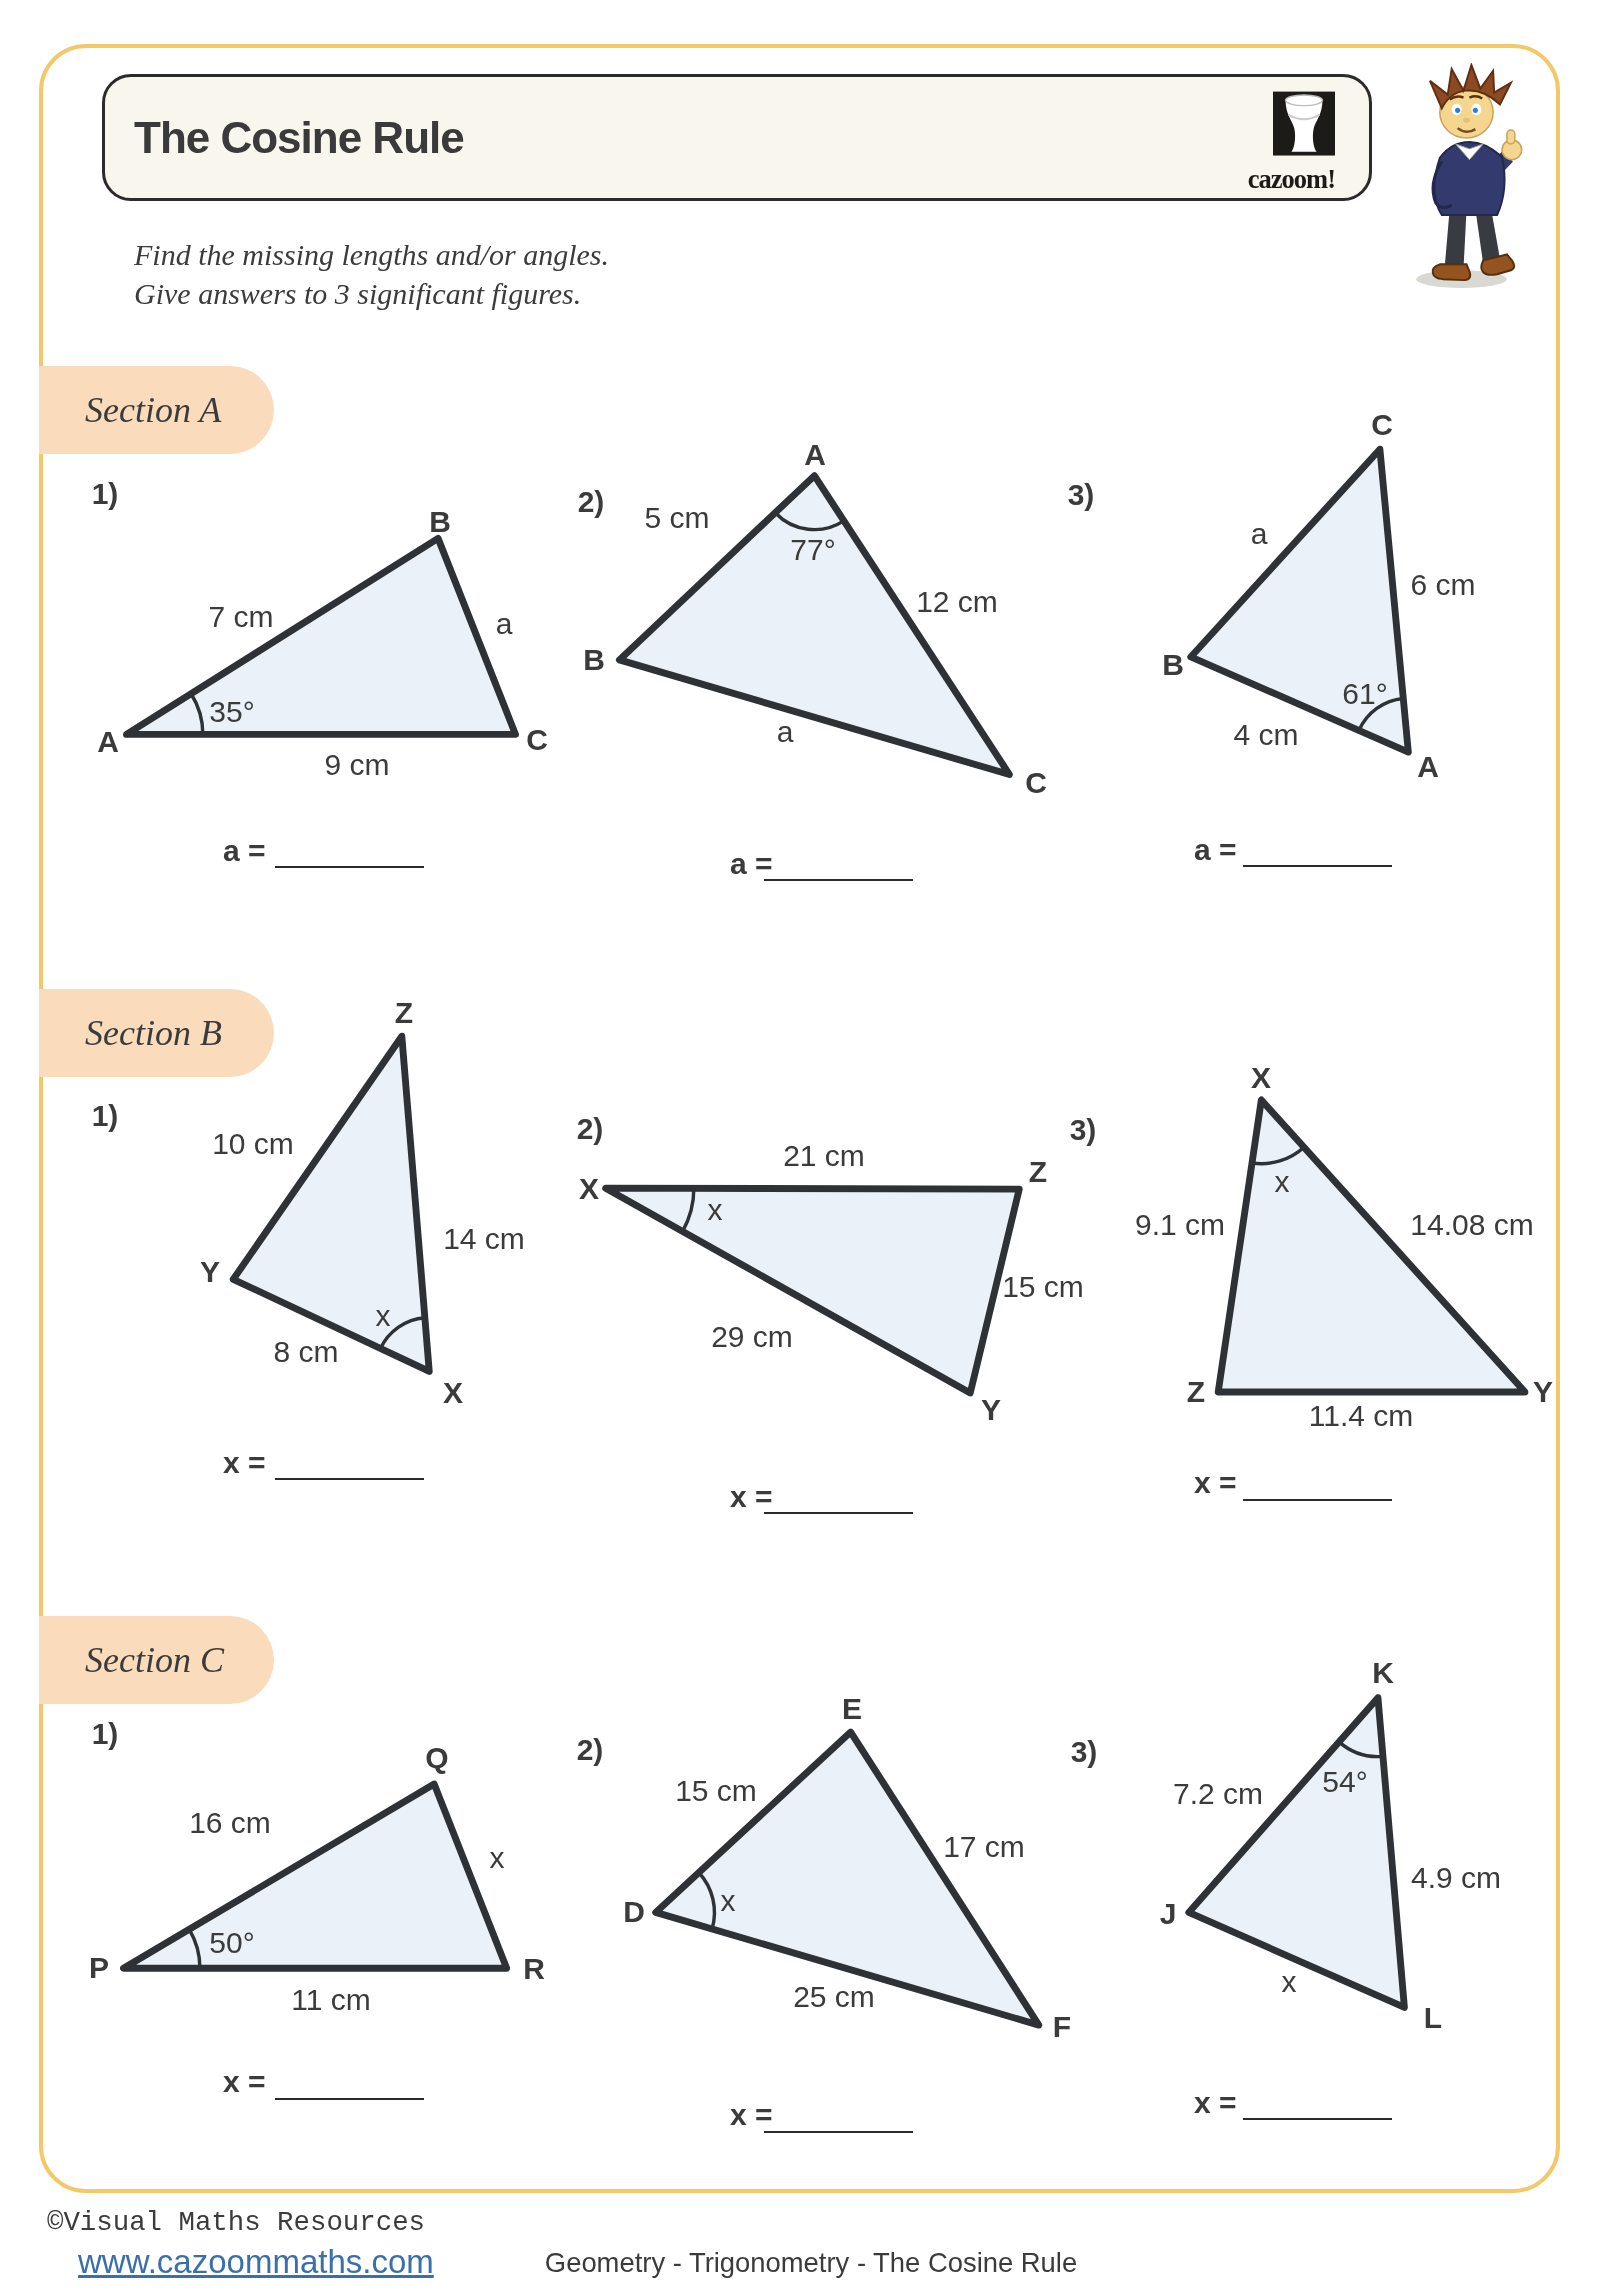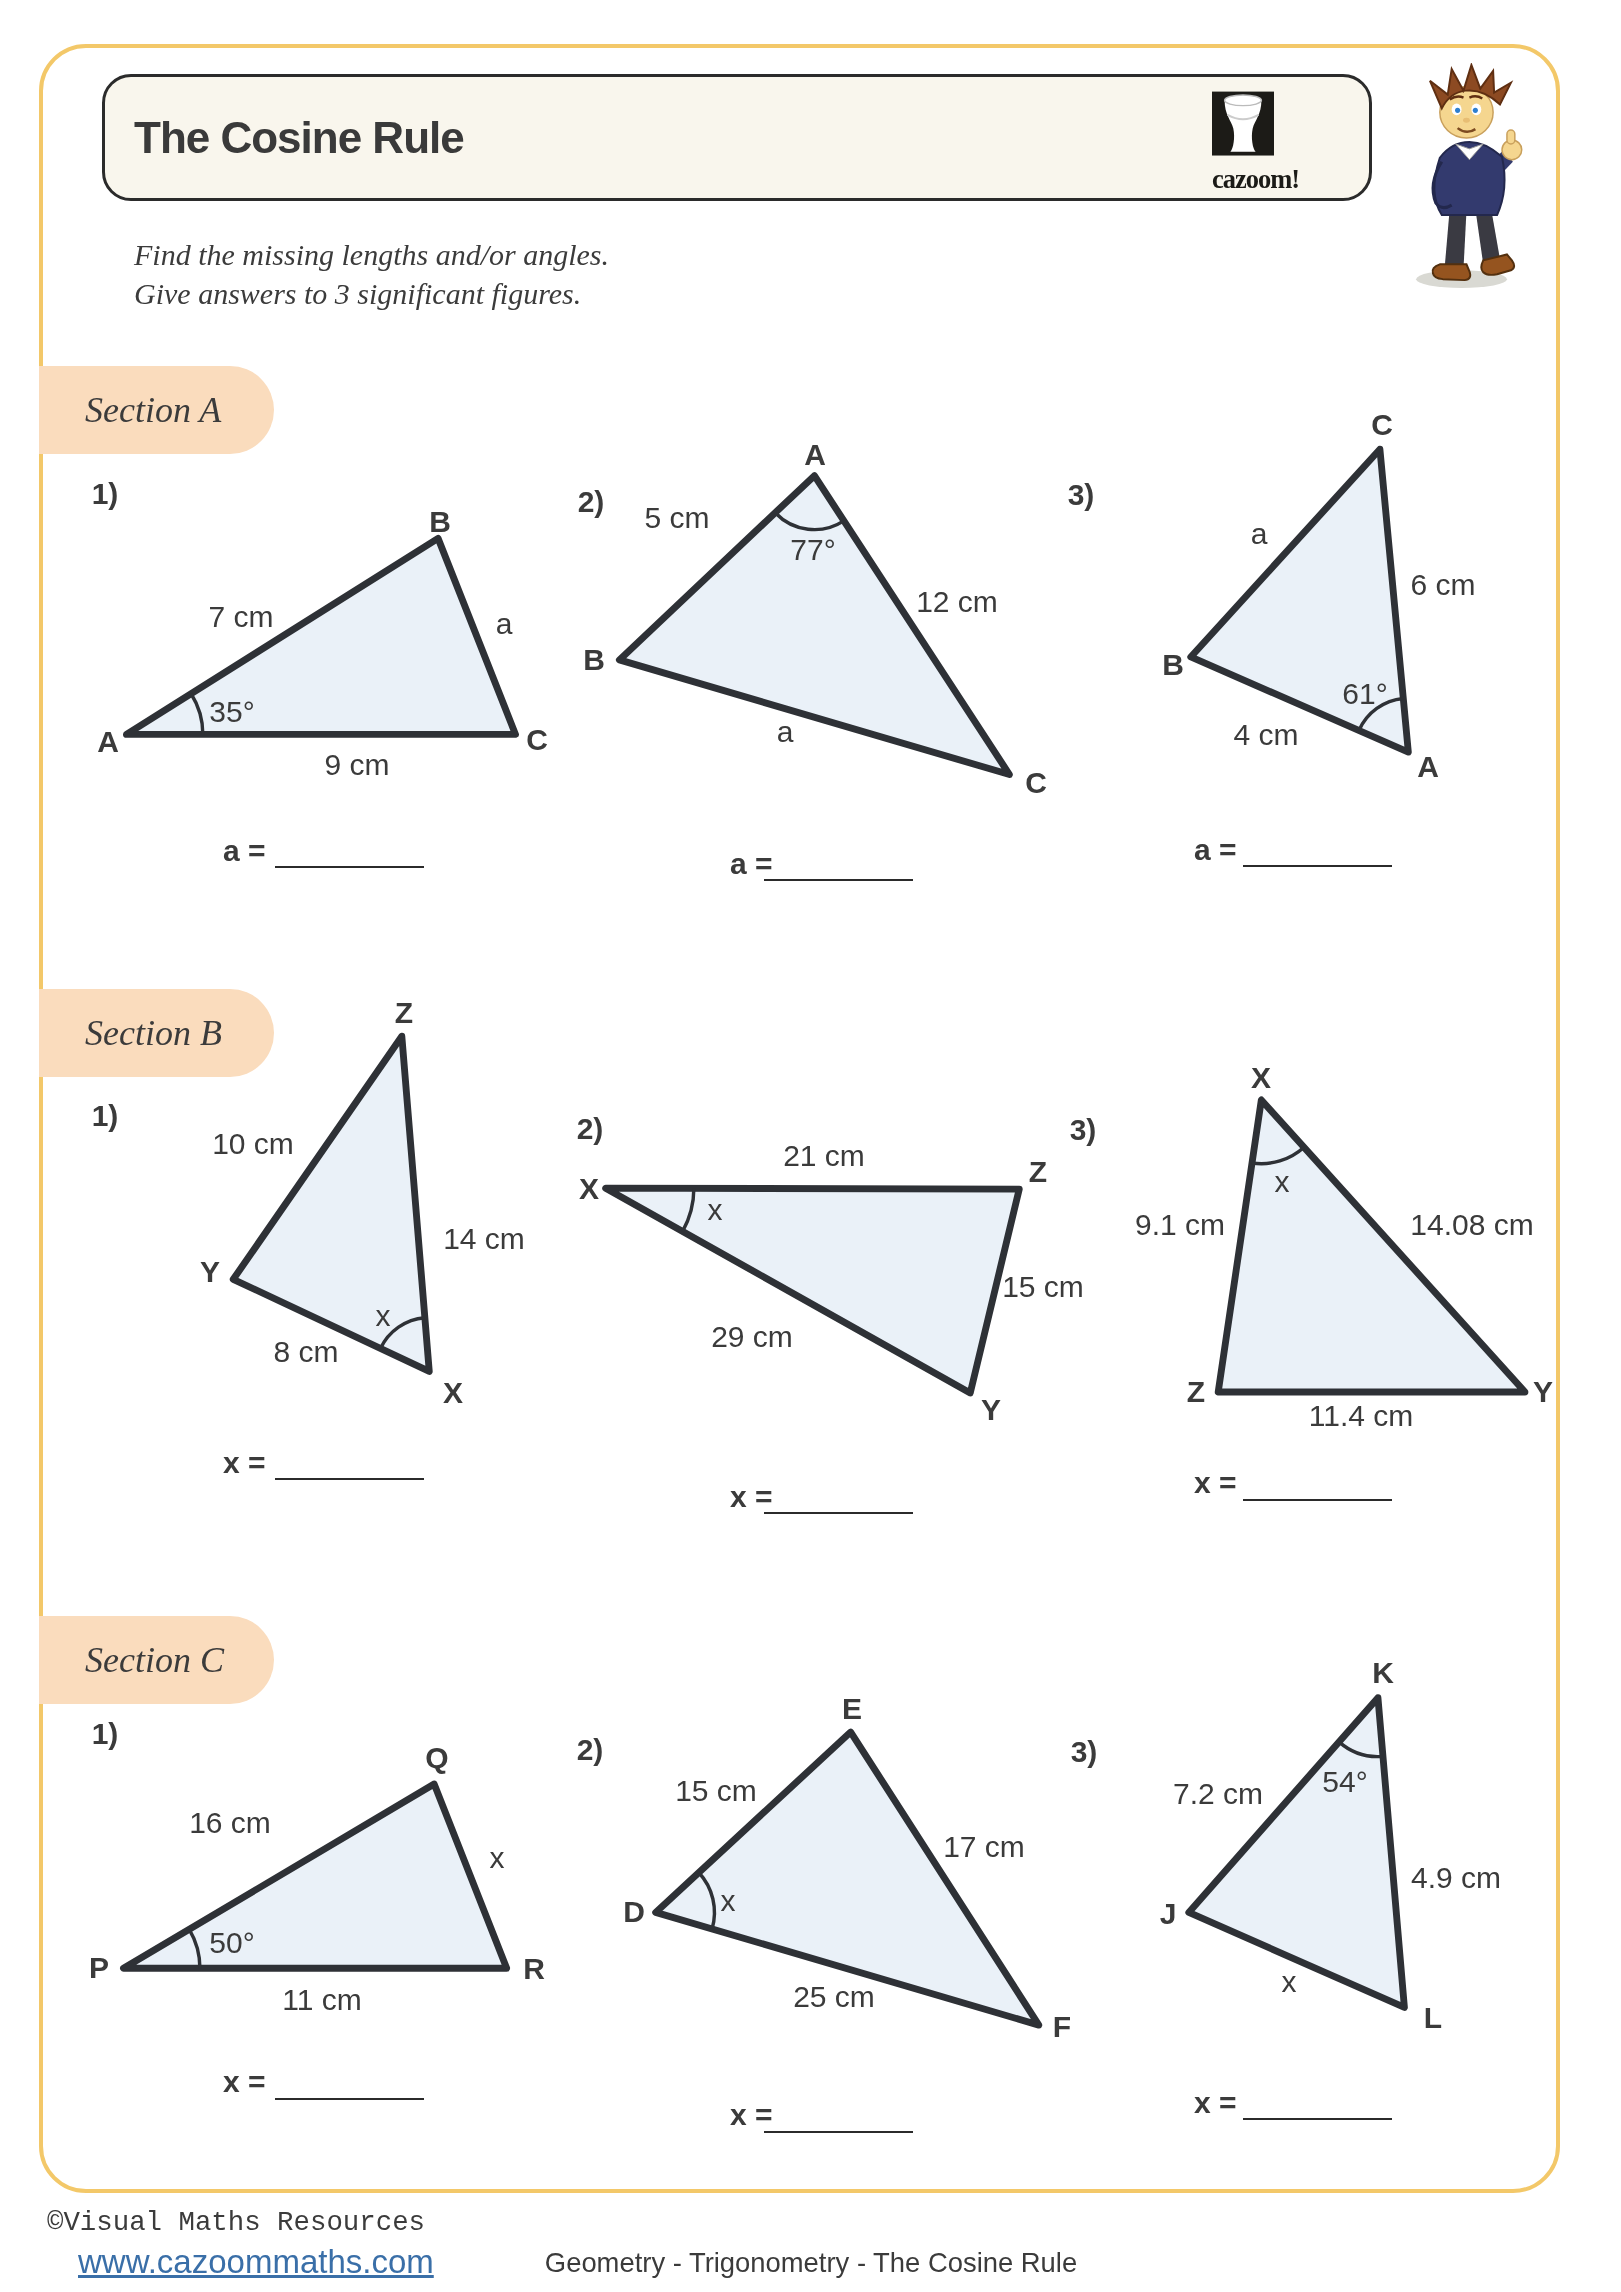--- a/index.html
+++ b/index.html
@@ -3,21 +3,21 @@
 <meta charset="utf-8">
 <style>
   html,body{margin:0;padding:0;background:#fff;}
   .page{position:relative;width:1621px;height:2293px;background:#ffffff;overflow:hidden;
         font-family:"Liberation Sans",sans-serif;color:#3B3B3B;}
   .frame{position:absolute;left:39px;top:44px;width:1521px;height:2149px;box-sizing:border-box;
          border:4.9px solid #F3C869;border-radius:47px;}
   .title-box{position:absolute;left:102px;top:74px;width:1270px;height:127px;box-sizing:border-box;
          background:#F9F6ED;border:3.9px solid #2B2B2B;border-radius:29px;display:flex;align-items:center;}
   .title{margin-left:29px;font-size:44px;font-weight:bold;color:#3A3A3A;letter-spacing:-1px;}
-  .logo{position:absolute;right:34px;top:13.7px;width:123px;text-align:left;line-height:1;}
+  .logo{position:absolute;right:34px;top:13.7px;width:123px;text-align:right;line-height:1;}
   .logo-text{font-family:"Liberation Serif",serif;font-weight:bold;font-size:26.5px;color:#1C1B17;
          letter-spacing:-1px;margin-top:2.9px;}
   .instructions{position:absolute;left:134px;top:235px;font-family:"Liberation Serif",serif;
          font-style:italic;font-size:30px;color:#3B3B3B;line-height:39px;}
   .section-tag{position:absolute;left:39px;width:235px;height:88px;background:#FADCBD;
          border-radius:0 44px 44px 0;display:flex;align-items:center;padding-left:46px;box-sizing:border-box;
          font-family:"Liberation Serif",serif;font-style:italic;font-weight:normal;font-size:36px;color:#3B3B3B;}
   .overlay{position:absolute;left:0;top:0;width:1621px;height:2293px;}
   .lbl{position:absolute;transform:translate(-50%,-50%);font-size:30px;line-height:1;
          color:#3B3B3B;white-space:nowrap;}
@@ -170,21 +170,21 @@
   <span class="lbl" style="left:1282px;top:1182px">x</span>
   <span class="ans" style="left:1194px;top:1468px">x =</span>
   <div class="ansline" style="left:1243px;top:1499px"></div>
 
   <span class="lbl num" style="left:105px;top:1734px">1)</span>
   <span class="lbl vtx" style="left:437px;top:1758px">Q</span>
   <span class="lbl vtx" style="left:99px;top:1968px">P</span>
   <span class="lbl vtx" style="left:534px;top:1969px">R</span>
   <span class="lbl" style="left:230px;top:1823px">16 cm</span>
   <span class="lbl" style="left:497px;top:1858px">x</span>
-  <span class="lbl" style="left:322px;top:2000px">11 cm</span>
+  <span class="lbl" style="left:331px;top:2000px">11 cm</span>
   <span class="lbl" style="left:232px;top:1943px">50°</span>
   <span class="ans" style="left:223px;top:2067px">x =</span>
   <div class="ansline" style="left:275px;top:2098px"></div>
 
   <span class="lbl num" style="left:590px;top:1750px">2)</span>
   <span class="lbl vtx" style="left:852px;top:1709px">E</span>
   <span class="lbl vtx" style="left:634px;top:1912px">D</span>
   <span class="lbl vtx" style="left:1062px;top:2027px">F</span>
   <span class="lbl" style="left:716px;top:1791px">15 cm</span>
   <span class="lbl" style="left:984px;top:1847px">17 cm</span>

